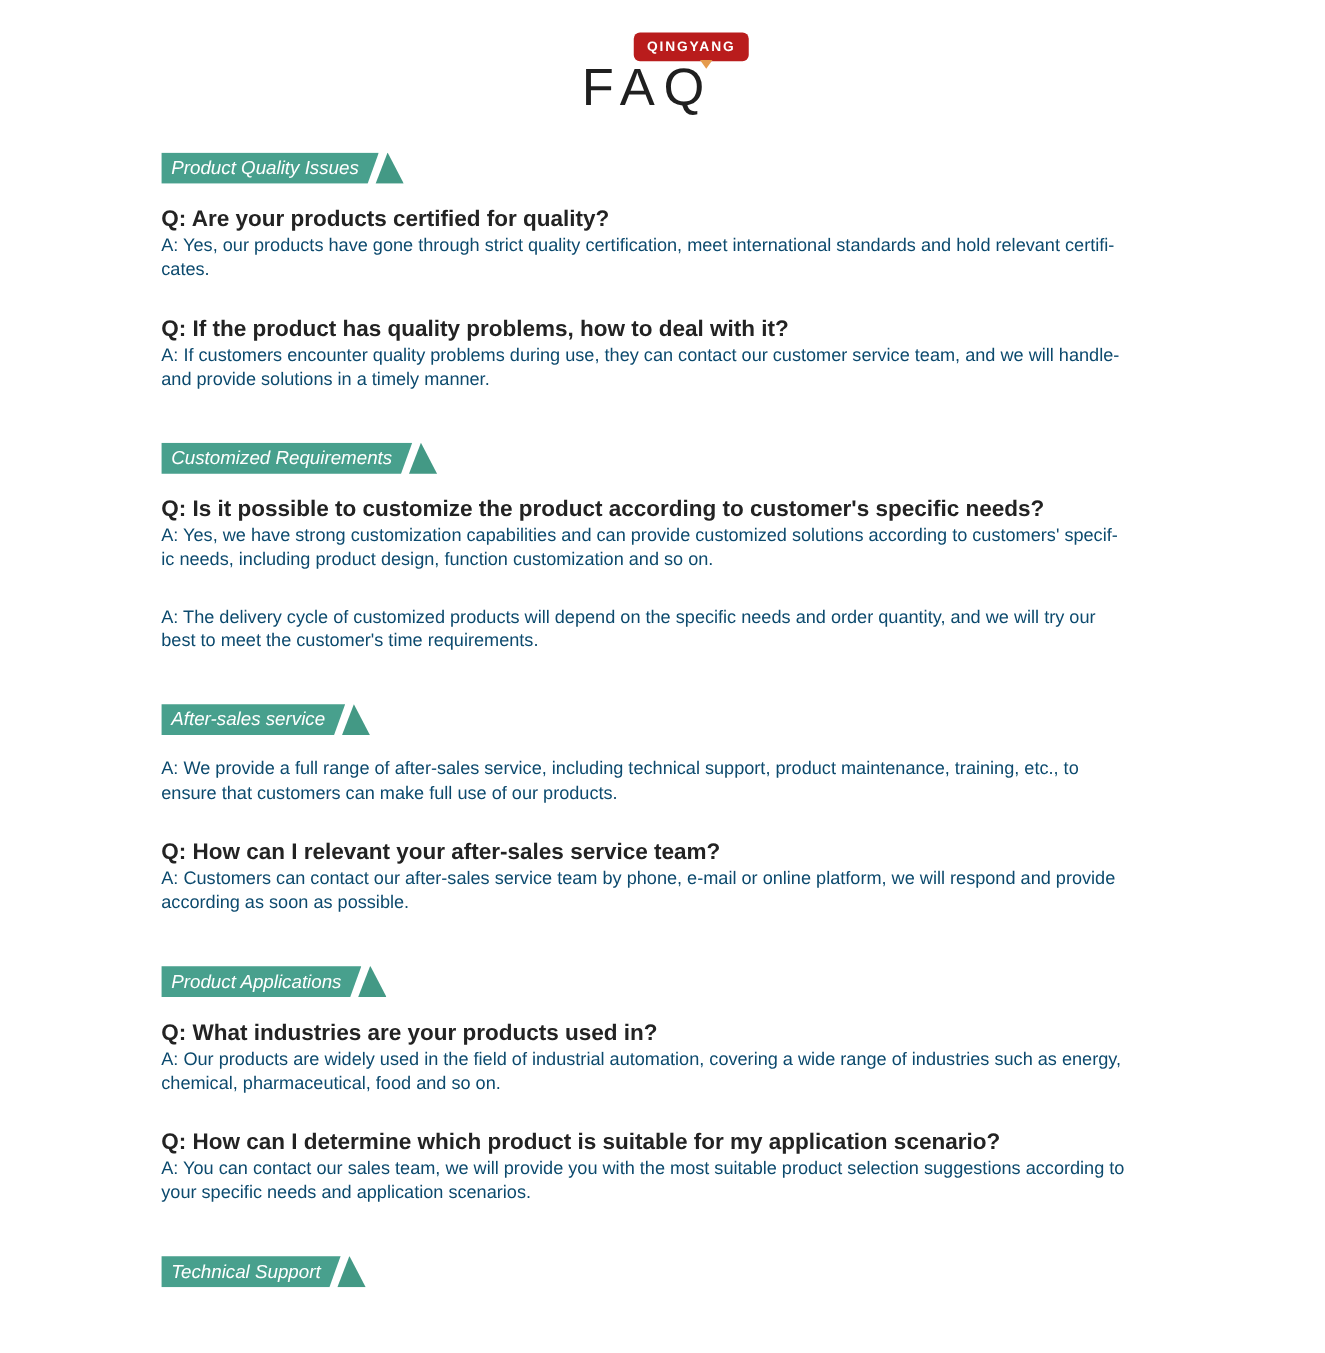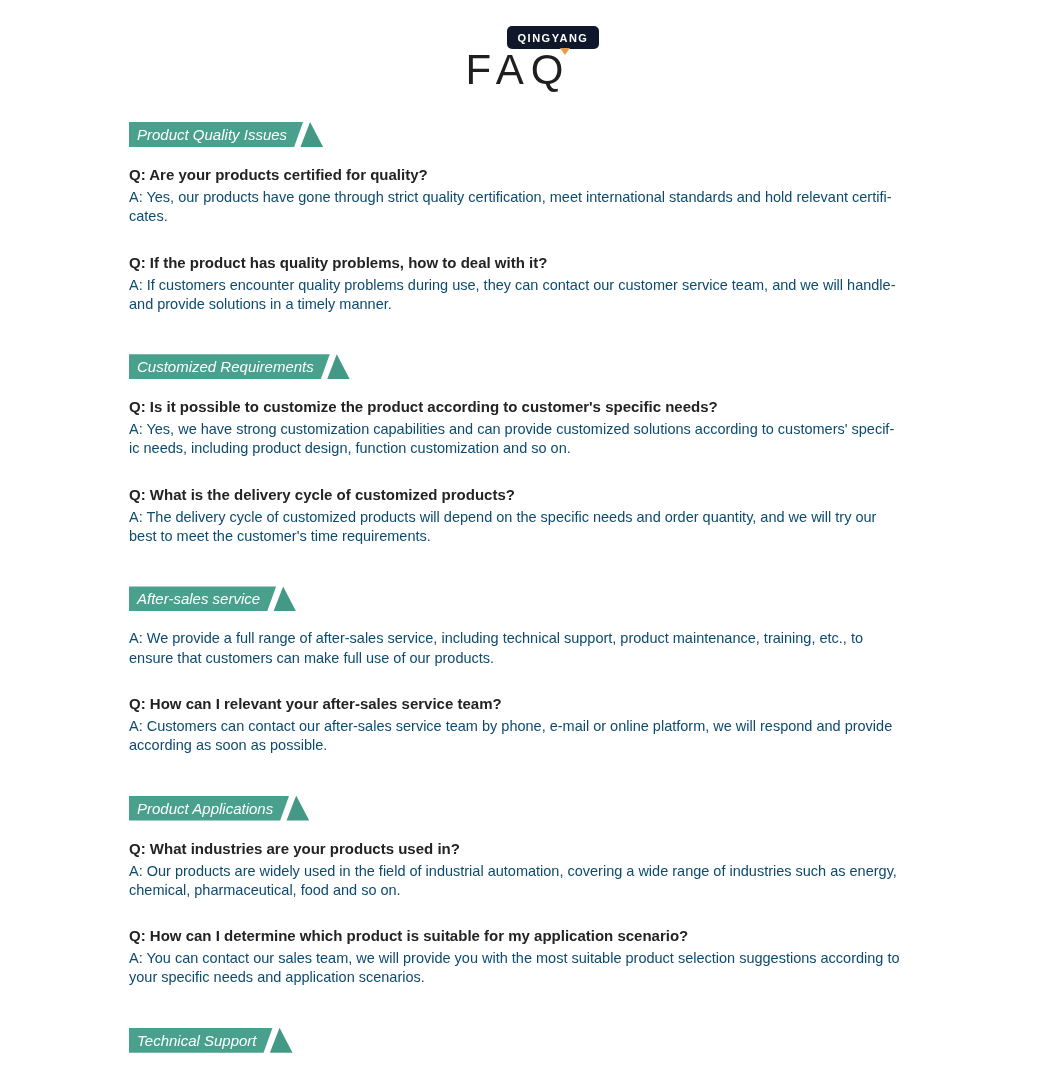--- a/index.html
+++ b/index.html
@@ -15,21 +15,21 @@
 
   
   .header {
     padding-top: 26px;
     text-align: center;
     position: relative;
   }
   .brand-badge {
     display: inline-block;
     position: relative;
-    background: #0f172a;
+    background: #b91c1c;
     color: #ffffff;
     font-size: 11px;
     font-weight: bold;
     letter-spacing: 1.5px;
     padding: 6px 11px 5px 11px;
     border-radius: 5px;
     transform: translateX(23px);
     z-index: 2;
   }
   .brand-badge::after {
@@ -83,21 +83,21 @@
     width: 26px;
     height: 25px;
     margin-left: -6px;
     background: #439985;
     clip-path: polygon(50% 0, 13% 100%, 100% 100%);
   }
 
   
   .qa { margin-bottom: 26px; width: 846px; }
   .q {
-    font-size: 15px;
+    font-size: 18px;
     font-weight: bold;
     color: #232323;
     line-height: 20px;
     margin-bottom: 3px;
   }
   .a {
     font-size: 14.5px;
     font-weight: normal;
     color: #0c4a6e;
     line-height: 19.3px;
@@ -135,21 +135,20 @@
     <div class="ribbon">
       <span class="ribbon-body">Customized Requirements</span>
       <span class="ribbon-tail"></span>
     </div>
     <div class="qa">
       <p class="q">Q: Is it possible to customize the product according to customer's specific needs?</p>
       <p class="a">A: Yes, we have strong customization capabilities and can provide customized solutions according to customers' specif-
 ic needs, including product design, function customization and so on.</p>
     </div>
     <div class="qa">
-      <p class="q">Q: What is the delivery cycle of customized products?</p>
       <p class="a">A: The delivery cycle of customized products will depend on the specific needs and order quantity, and we will try our
 best to meet the customer's time requirements.</p>
     </div>
   </section>
 
   <section class="faq-section">
     <div class="ribbon">
       <span class="ribbon-body">After-sales service</span>
       <span class="ribbon-tail"></span>
     </div>

